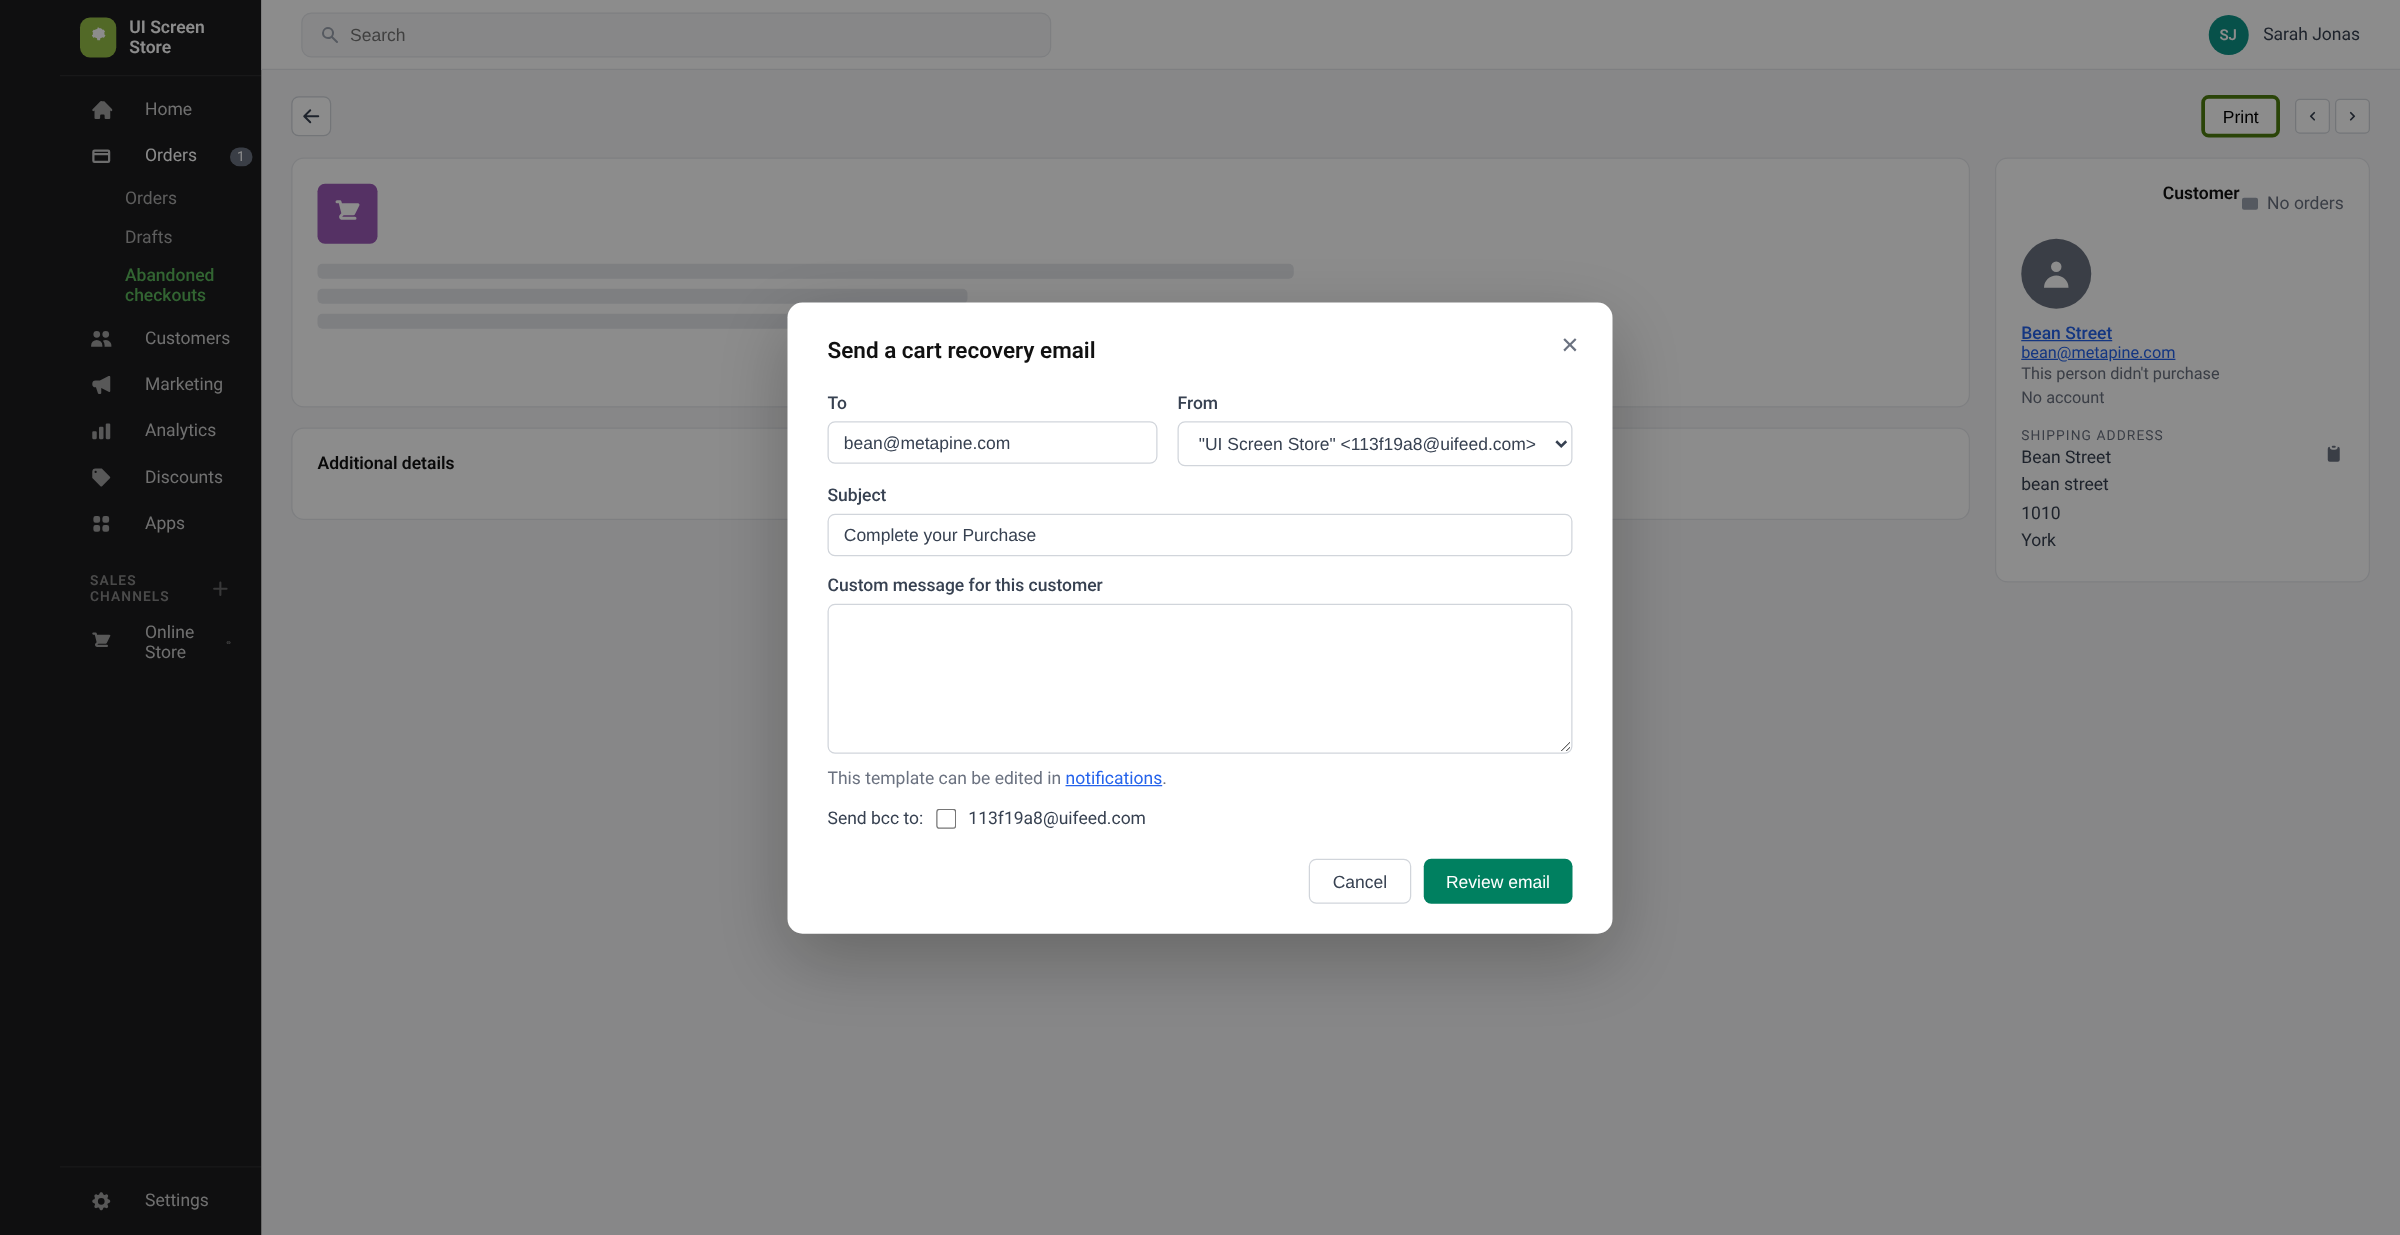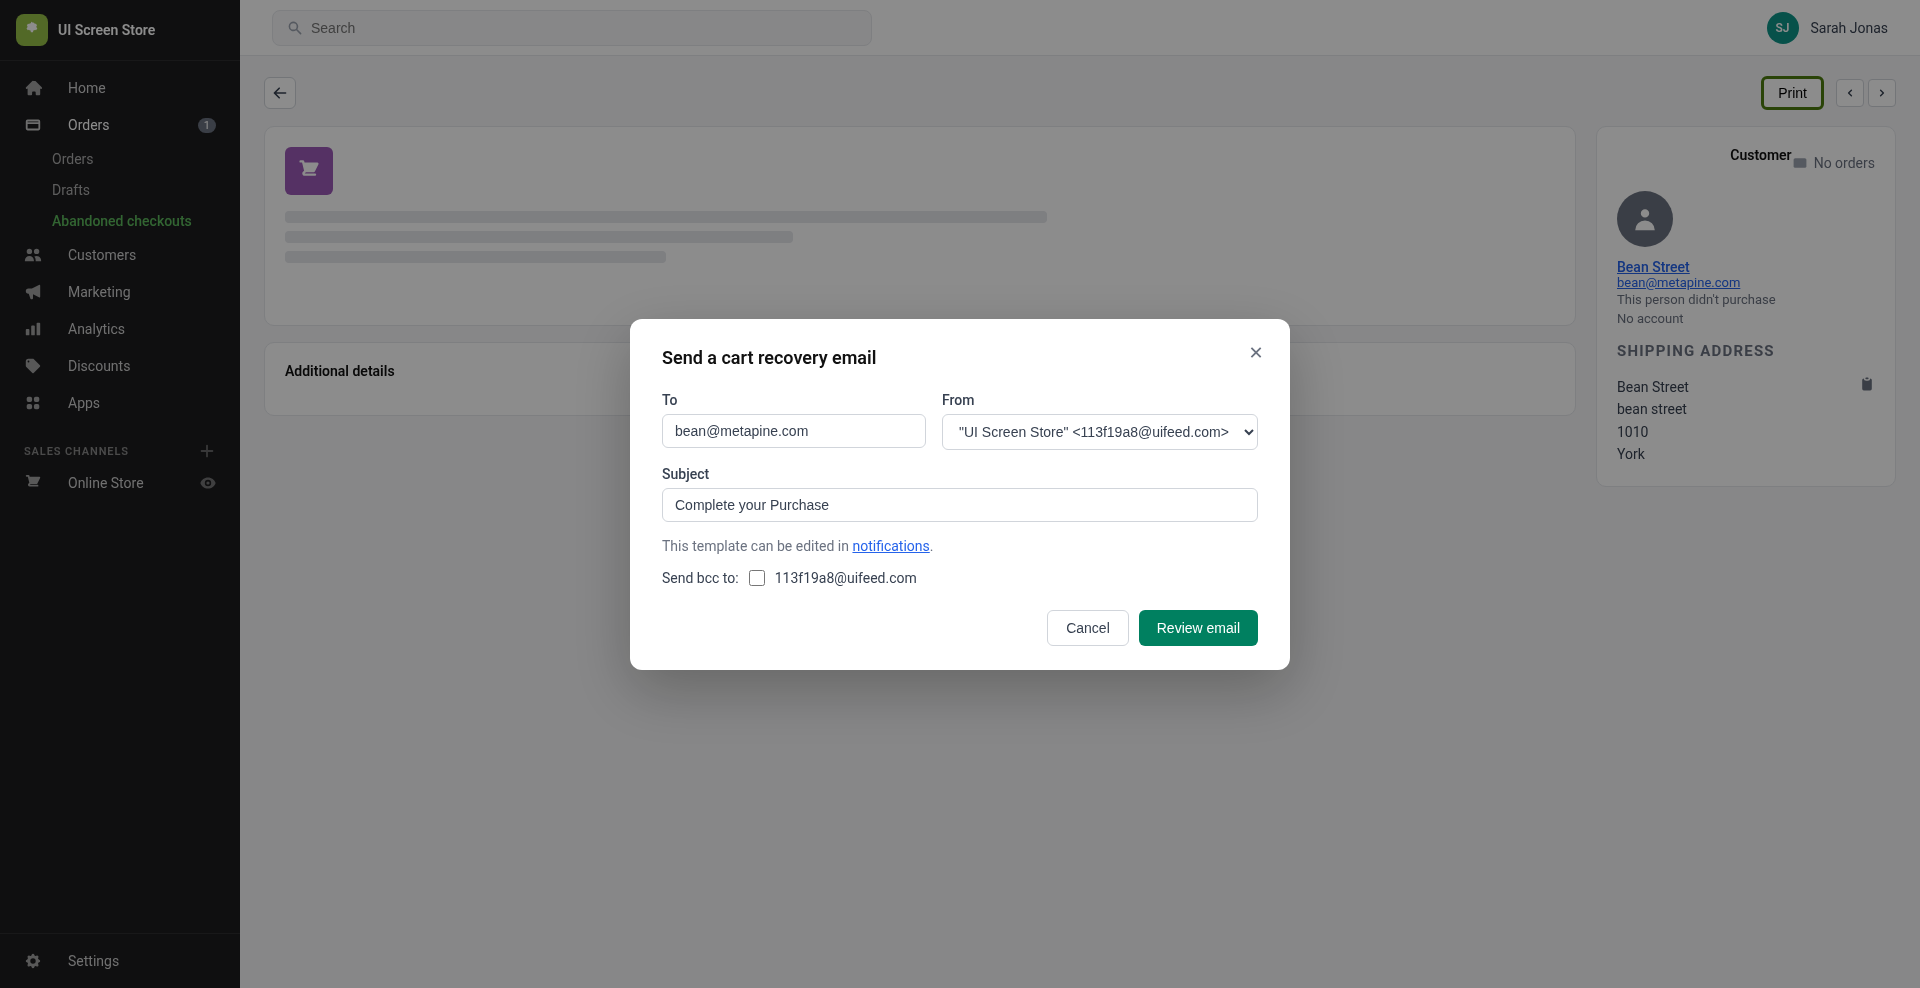--- a/index.html
+++ b/index.html
@@ -1,30 +1,31 @@
 <!DOCTYPE html>
 <html><head>
   <meta charset="utf-8">
   <style>
     * { box-sizing: border-box; margin: 0; padding: 0; }
     body { font-family: -apple-system, BlinkMacSystemFont, 'Segoe UI', Roboto, sans-serif; background: #f6f6f7; display: flex; height: 988px; overflow: hidden; }
 
     
     .sidebar {
-      width: 240px;
+      width: 209px;
       background: #1a1a2e;
       background: #1f2937;
       background: #202123;
       height: 100%;
       display: flex;
       flex-direction: column;
       flex-shrink: 0;
       background: #1c1c1e;
       color: #fff;
       overflow-y: auto;
+      padding-left: 48px;
     }
     .sidebar-header {
       display: flex;
       align-items: center;
       gap: 10px;
       padding: 14px 16px;
       border-bottom: 1px solid rgba(255,255,255,0.08);
     }
     .shopify-logo {
       width: 32px; height: 32px;
@@ -193,21 +194,21 @@
       display: flex; align-items: center; justify-content: center;
       color: #fff;
       font-size: 24px;
     }
     .customer-info a { color: #2563eb; font-size: 14px; }
     .customer-info .email { color: #2563eb; font-size: 13px; }
     .customer-info .note { font-size: 13px; color: #6b7280; margin-top: 2px; }
     .no-account { font-size: 13px; color: #6b7280; margin-top: 4px; }
 
     .shipping-section { margin-top: 16px; }
-    .shipping-title { font-size: 15px; font-weight: 700; letter-spacing: 0.08em; color: #6b7280; margin-bottom: 16px; }
+    .shipping-title { font-size: 11px; font-weight: 400; letter-spacing: 0.08em; color: #6b7280; margin-bottom: 0; }
     .address-text { font-size: 14px; color: #374151; line-height: 1.6; }
 
     
     .overlay {
       position: fixed;
       top: 0; left: 0; right: 0; bottom: 0;
       background: rgba(0,0,0,0.45);
       z-index: 100;
       display: flex;
       align-items: center;
@@ -537,20 +538,24 @@
               <option>"UI Screen Store" &lt;113f19a8@uifeed.com&gt;</option>
             </select>
           </div>
         </div>
 
         <div class="form-group" style="margin-bottom:16px;">
           <label>Subject</label>
           <input type="text" value="Complete your Purchase" style="">
         </div>
 
+        <div class="form-group" style="margin-bottom:12px;">
+          <label>Custom message for this customer</label>
+          <textarea style=""></textarea>
+        </div>
 
         <p class="template-note">
           <span>This template can be edited in</span>
           <a href="#" style="color:#2563eb;text-decoration:underline;">notifications</a><span>.</span>
         </p>
 
         <div class="bcc-row">
           <span>Send bcc to:</span>
           <input type="checkbox" style="">
           <span>113f19a8@uifeed.com</span>

